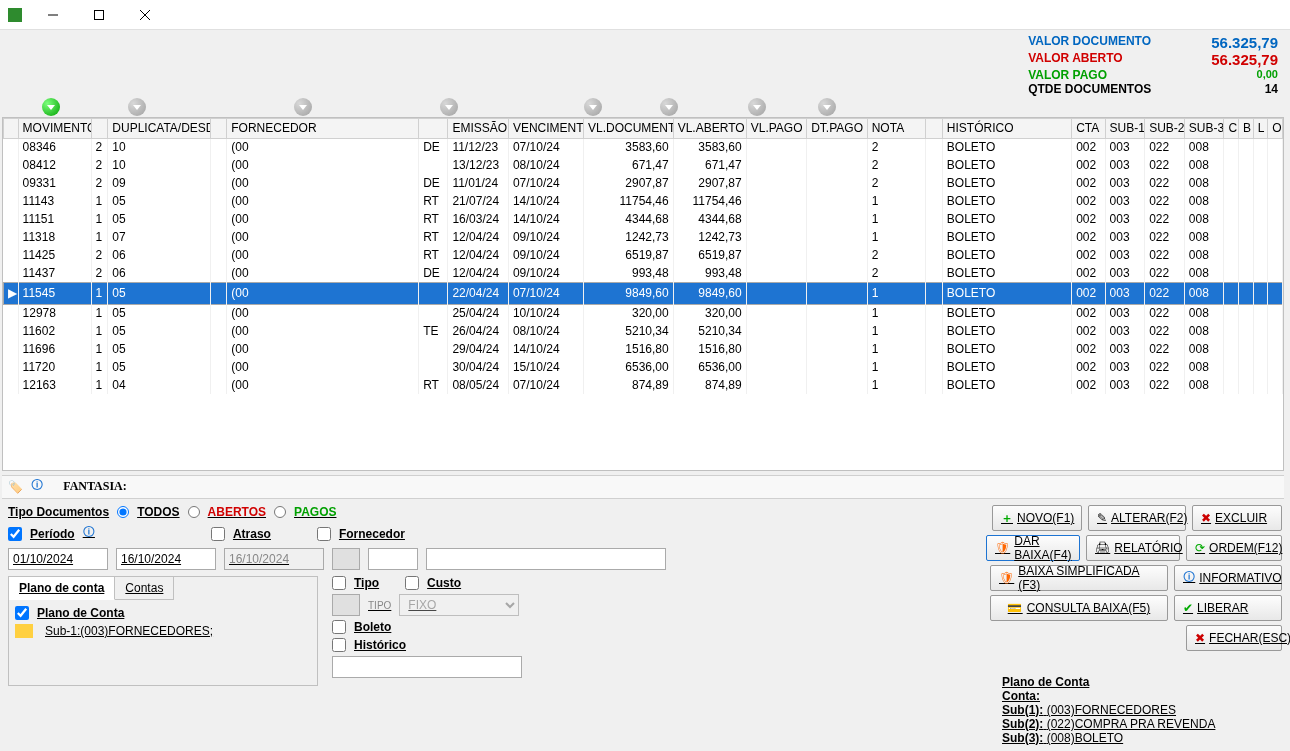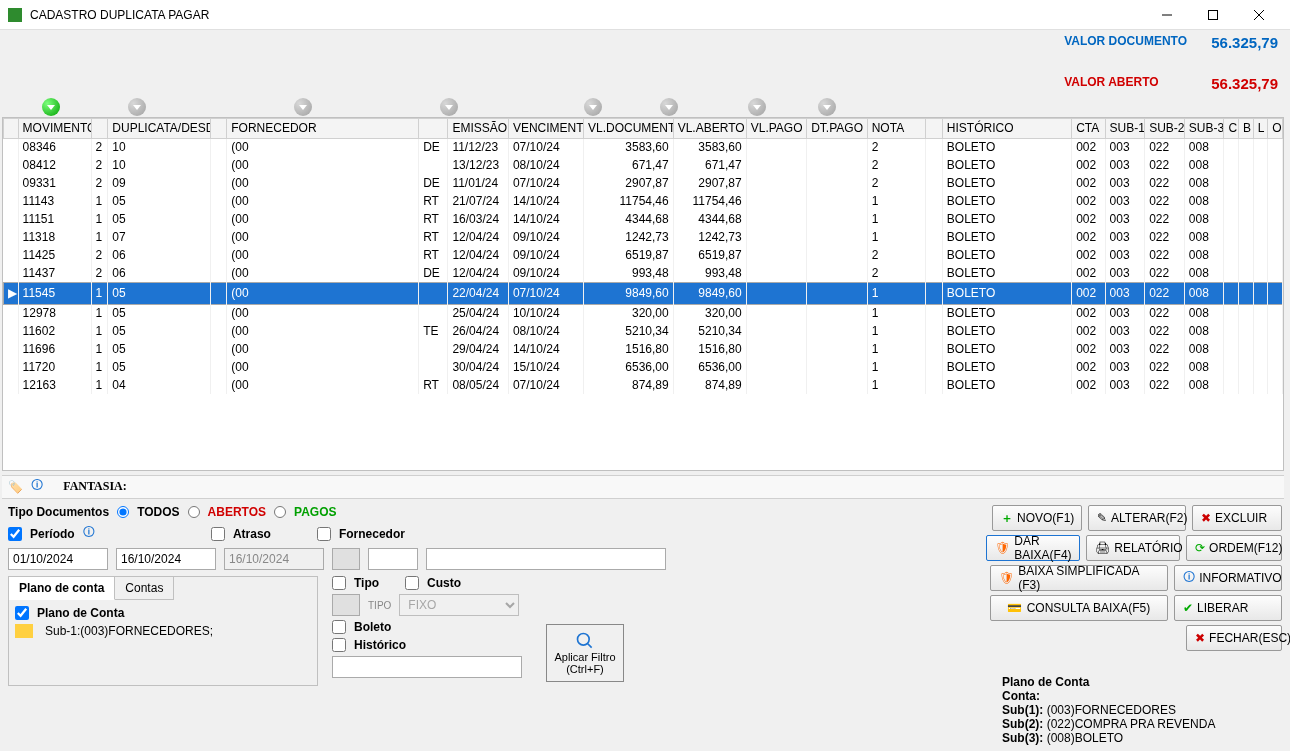--- a/index.html
+++ b/index.html
@@ -5,21 +5,21 @@
 * { box-sizing: border-box; margin: 0; padding: 0; font-family: "Segoe UI", Tahoma, sans-serif; font-size: 12px; }
 body { background: #f0f0f0; width: 1290px; height: 751px; overflow: hidden; display: flex; flex-direction: column; }
 .titlebar { height: 30px; background: #fff; display: flex; align-items: center; padding: 0 8px; border-bottom: 1px solid #e0e0e0; }
 .title-icon { width: 14px; height: 14px; background: #2e8b2e; margin-right: 8px; }
 .title-text { flex: 1; }
 .win-btns { display: flex; gap: 0; }
 .win-btn { width: 46px; height: 30px; display: flex; align-items: center; justify-content: center; cursor: pointer; }
 .win-btn svg { width: 10px; height: 10px; }
 
 .summary { height: 66px; display: flex; justify-content: flex-end; padding: 4px 12px 0 0; }
-.summary-grid { display: grid; grid-template-columns: auto auto; column-gap: 60px; row-gap: 0; gap: 24px; }
+.summary-grid { display: grid; grid-template-columns: auto auto; column-gap: 60px; row-gap: 0; }
 .summary-label { font-weight: bold; }
 .summary-val { text-align: right; font-weight: bold; }
 .c-blue { color: #0066c0; }
 .c-red { color: #d00000; }
 .c-green { color: #00a000; }
 .c-black { color: #000; }
 
 .arrow-row { height: 22px; position: relative; }
 .arr { position: absolute; top: 2px; width: 18px; height: 18px; border-radius: 50%; display: flex; align-items: center; justify-content: center; }
 .arr-green { background: radial-gradient(circle at 30% 30%, #7cff7c, #00a000); }
@@ -30,21 +30,21 @@
 .tbl { width: 100%; border-collapse: collapse; table-layout: fixed; }
 .tbl th { background: #f4f4f4; border: 1px solid #d0d0d0; text-align: left; padding: 2px 4px; font-weight: normal; height: 20px; white-space: nowrap; overflow: hidden; }
 .tbl td { border-right: 1px solid #f0f0f0; padding: 1px 4px; height: 18px; white-space: nowrap; overflow: hidden; }
 .tbl tr.sel td { background: #1e74d2; color: #fff; }
 .tbl td.n { text-align: right; }
 
 .searchbar { height: 26px; background: #f8f8f8; border-top: 1px solid #d0d0d0; border-bottom: 1px solid #d0d0d0; margin: 4px 6px 0 2px; display: flex; align-items: center; padding: 0 4px; }
 .search-in { flex: 0 0 230px; border: none; background: transparent; padding: 2px; }
 .fantasia { margin-left: 20px; font-weight: bold; font-family: Liberation Serif, serif; }
 
-.lower { display: flex; }
+.lower { display: flex; text-decoration: underline; }
 .filters { flex: 1; padding: 6px 8px; }
 .row { display: flex; align-items: center; gap: 8px; margin-bottom: 4px; }
 .chk { width: 14px; height: 14px; }
 .bold { font-weight: bold; }
 .date-in, .txt-in { border: 1px solid #aaa; background: #fff; padding: 2px 4px; height: 22px; }
 .date-in { width: 100px; }
 .sel { border: 1px solid #aaa; background: #f0f0f0; color: #888; padding: 2px 4px; height: 22px; width: 120px; }
 
 .tabbox { border: 1px solid #c0c0c0; width: 310px; height: 110px; }
 .tabhdr { display: flex; }
@@ -64,21 +64,20 @@
 .plano-info .t { font-weight: bold; }
 
 .radio { width: 12px; height: 12px; }
 label { cursor: default; }
 </style>
 </head>
 <body>
 
 <div class="titlebar">
   <div class="title-icon"></div>
-  <div class="title-text">CADASTRO DUPLICATA PAGAR</div>
   <div class="win-btns">
     <div class="win-btn">
         <svg viewBox="0 0 10 10">
           <path d="M0 5h10" stroke="#000" stroke-width="1"></path>
         </svg>
       </div>
     <div class="win-btn">
         <svg viewBox="0 0 10 10">
           <rect x="0.5" y="0.5" width="9" height="9" fill="none" stroke="#000"></rect>
         </svg>
@@ -648,29 +647,20 @@
           </div>
         <div class="row">
             <input type="checkbox" class="chk" style="">
             <label class="bold">Histórico</label>
           </div>
         <div class="row">
             <input class="txt-in" style="width: 190px;">
           </div>
       </div>
 
-      <div style="display:flex;align-items:flex-end;padding-bottom:4px">
-        <div class="filter-btn">
-          <svg viewBox="0 0 24 24">
-              <circle cx="10" cy="10" r="7" fill="none" stroke="#1e74d2" stroke-width="2"></circle>
-              <path d="M15 15l5 5" stroke="#1e74d2" stroke-width="2"></path>
-            </svg>
-          <span style="font-size:11px;text-align:center;line-height:1.1">Aplicar Filtro (Ctrl+F)</span>
-        </div>
-      </div>
     </div>
   </div>
 
   <div class="actions">
     <div class="btn-row">
       <div class="btn" style="width:90px">
           <span style="color:#0a0;font-weight:bold">＋</span>
           <span>NOVO(F1)</span>
         </div>
       <div class="btn" style="width:98px">

